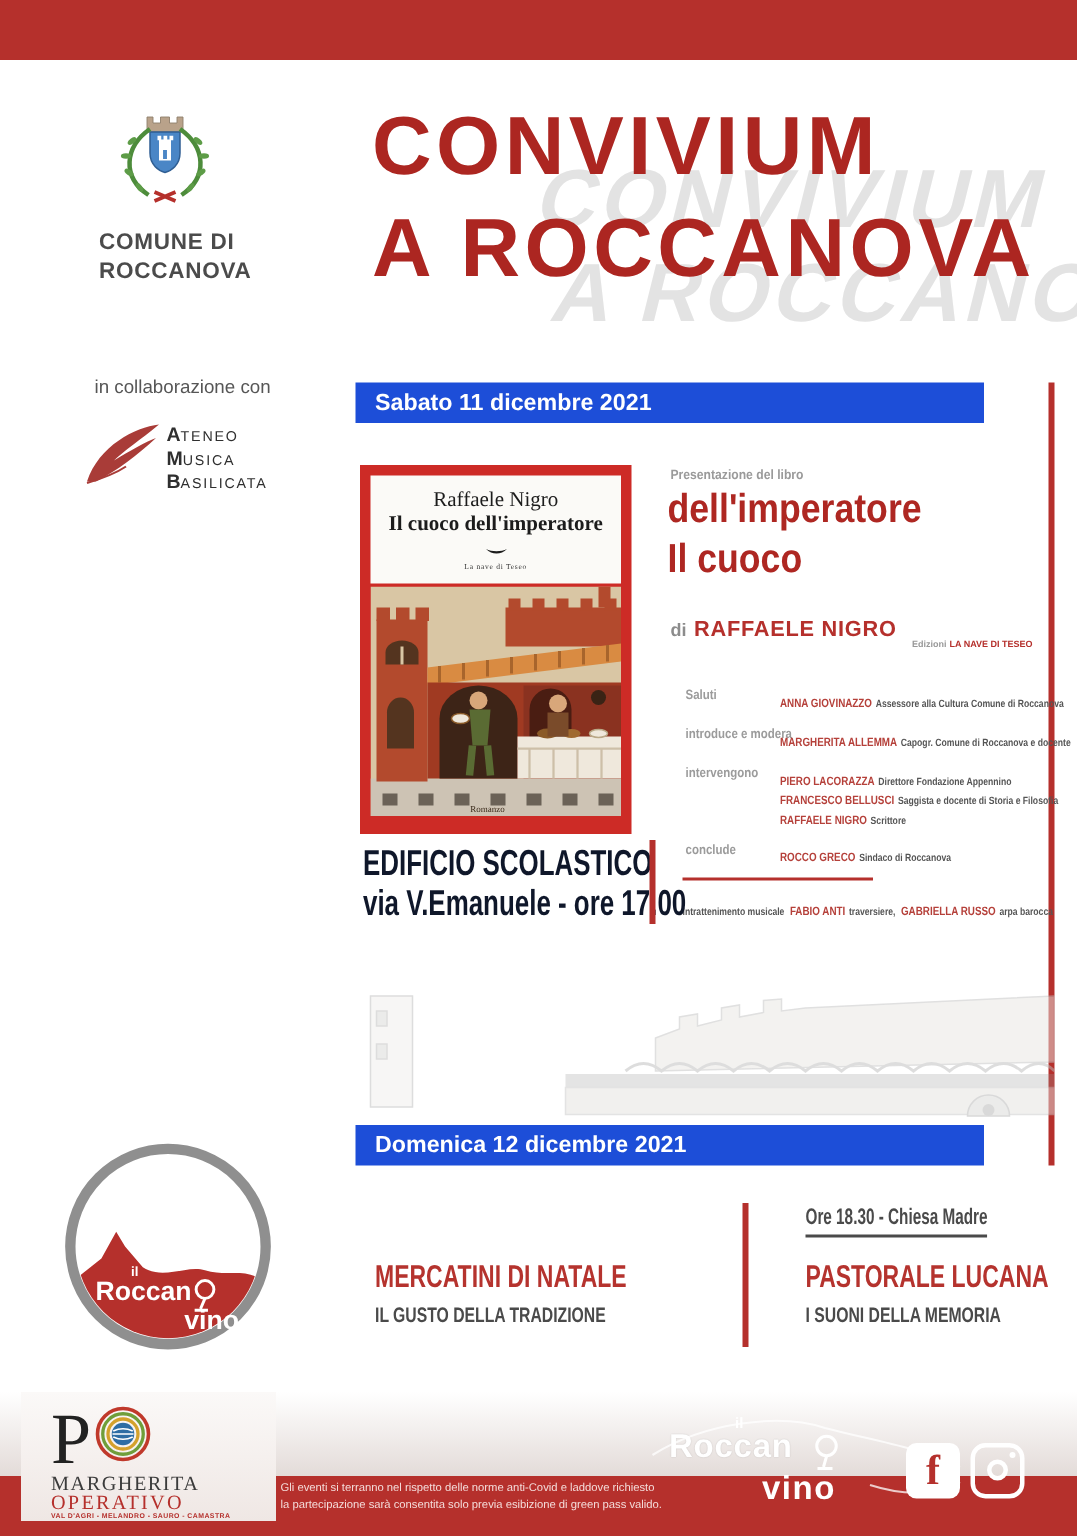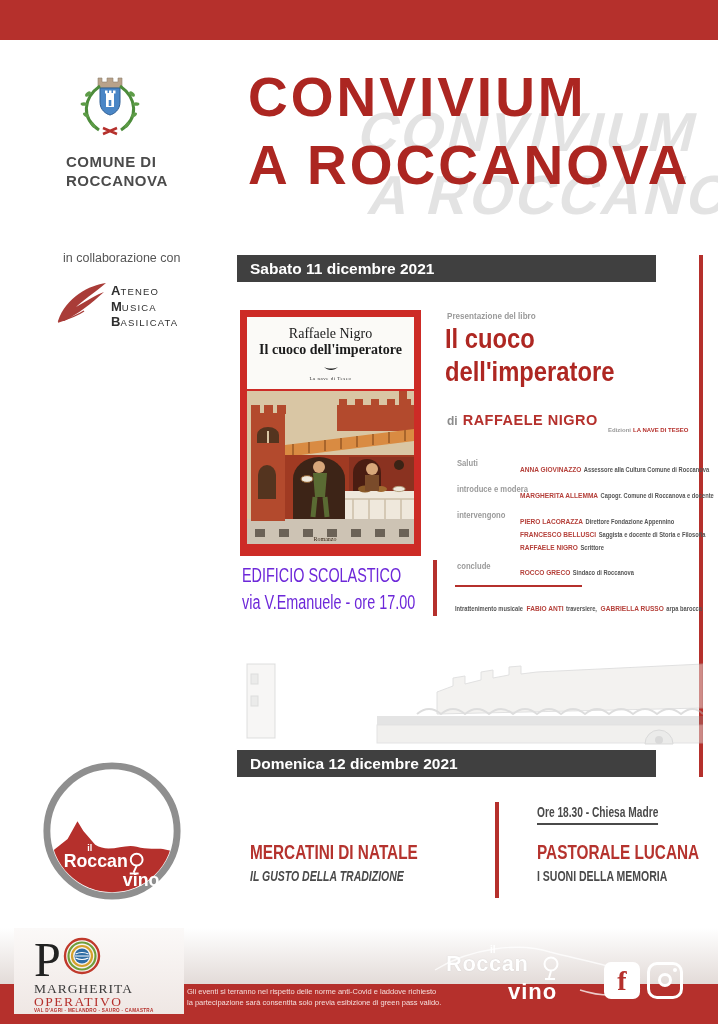--- a/index.html
+++ b/index.html
@@ -18,21 +18,21 @@
   .collab-label { position:absolute; left:63px; top:251px; font-size:12.5px; color:#565656; }
   .amb-text { position:absolute; left:111px; top:283px; line-height:13.5px; white-space:nowrap; }
   .amb-text .ini { font-size:13px; font-weight:800; color:#2f2f2f; }
   .amb-text .rest { font-size:9.5px; letter-spacing:1.2px; font-weight:500; color:#2f2f2f; }
 
   
   .title-red { position:absolute; left:248px; color:#ac2621; font-weight:800; font-size:55px; letter-spacing:3px; line-height:55px; white-space:nowrap; z-index:2; }
   .title-ghost { position:absolute; color:#e3e3e3; font-weight:800; font-size:55px; letter-spacing:3px; line-height:55px; white-space:nowrap; transform:skewX(-14deg); z-index:1; }
 
   
-  .banner { position:absolute; left:237px; width:419px; height:27px; background:#404040; color:#fff; font-size:15.5px; font-weight:700; line-height:27px; padding-left:13px; }
+  .banner { position:absolute; left:237px; width:419px; height:27px; background:#1d4ed8; color:#fff; font-size:15.5px; font-weight:700; line-height:27px; padding-left:13px; }
   .right-rule { position:absolute; left:699px; top:255px; width:4px; height:522px; background:#b5302c; }
 
   
   .cover { position:absolute; left:240px; top:310px; width:181px; height:246px; background:#cd2b26; padding:7px; }
   .cover-head { background:#fbfaf7; height:72px; text-align:center; padding-top:9px; font-family:"Liberation Serif", serif; color:#1c1c1c; }
   .cover-author { font-size:14px; }
   .cover-title { font-size:14px; font-weight:700; }
   .cover-pub { font-size:5px; letter-spacing:.5px; color:#333; }
 
   
@@ -48,21 +48,21 @@
 
   .cr-label { position:absolute; left:457px; color:#9b9b9b; font-size:9px; font-weight:600; transform:scaleX(.85); transform-origin:left; white-space:nowrap; }
   .cr-line { position:absolute; left:520px; white-space:nowrap; }
   .vl { display:inline-block; transform:scaleX(.82); transform-origin:left; white-space:nowrap; }
   .nm { color:#b5403a; font-size:8px; font-weight:700; margin-right:3px; }
   .ds { color:#555; font-size:7px; font-weight:700; }
   .red-hr { position:absolute; left:455px; top:585px; width:127px; height:2px; background:#b5302c; }
   .music { position:absolute; left:455px; top:597px; }
 
   
-  .venue { position:absolute; left:242px; top:562px; line-height:27px; font-size:20px; font-weight:400; color:#6d28d9; }
+  .venue { position:absolute; left:242px; top:562px; line-height:27px; font-size:24px; font-weight:700; color:#0f172a; }
   .venue span { display:block; transform:scaleX(.72); transform-origin:left; white-space:nowrap; }
   .venue-divider { position:absolute; left:433px; top:560px; width:4px; height:56px; background:#b5302c; }
 
   
   .fond-wrap { position:absolute; left:237px; top:648px; width:466px; height:98px; }
 
   
 
   
   .ev-time { position:absolute; font-size:15px; font-weight:700; color:#4a4a4a; }
@@ -194,22 +194,22 @@
       <circle cx="72" cy="76" r="6" fill="#d8a77a"></circle>
       <path d="M66,82 L80,82 L78,106 L68,106 Z" fill="#5a6b33"></path>
       <path d="M68,106 L66,126 M78,106 L80,126" stroke="#5a6b33" stroke-width="5"></path>
       <ellipse cx="60" cy="88" rx="6" ry="3.4" fill="#efe8dc" stroke="#8a5a28"></ellipse>
       <text x="78" y="150" font-size="6" fill="#3a2a1a" font-family="Liberation Serif, serif" text-anchor="middle">Romanzo</text>
     </svg>
   </div>
 
   <div class="kicker">Presentazione del libro</div>
   <div class="big-title">
+    <div><span>dell'imperatore</span></div>
     <div><span>Il cuoco</span></div>
-    <div><span>dell'imperatore</span></div>
   </div>
   <div class="byline">
     <span class="di">di</span><span class="auth">RAFFAELE NIGRO</span>
   </div>
   <div class="edition">
     <span class="ed">Edizioni</span><span class="edn">LA NAVE DI TESEO</span>
   </div>
 
   <div>
     <div class="cr-label" style="top:458px;">Saluti</div>
@@ -270,21 +270,21 @@
     <text x="50" y="92" font-size="9" font-weight="bold" fill="#fff" font-family="Liberation Sans, sans-serif">il</text>
     <text x="26" y="108" font-size="18" font-weight="bold" fill="#fff" font-family="Liberation Sans, sans-serif">Roccan</text>
     <g>
       <circle cx="100" cy="101" r="6" fill="none" stroke="#fff" stroke-width="2"></circle>
       <path d="M100,107 L97,114 M93,115 L102,115" stroke="#fff" stroke-width="2"></path>
     </g>
     <text x="86" y="128" font-size="18" font-weight="bold" fill="#fff" font-family="Liberation Sans, sans-serif">vino</text>
   </svg>
 
   <div class="ev-main" style="left:250px; top:840px;"><span>MERCATINI DI NATALE</span></div>
-  <div class="ev-sub" style="left:250px; top:868px;font-style:italic;"><span>IL GUSTO DELLA TRADIZIONE</span></div>
+  <div class="ev-sub" style="left:250px; top:868px;"><span>IL GUSTO DELLA TRADIZIONE</span></div>
   <div class="ev-divider"></div>
   <div class="ev-time" style="left:537px; top:803px;"><span>Ore 18.30 - Chiesa Madre</span></div>
   <div class="ev-main" style="left:537px; top:840px;"><span>PASTORALE LUCANA</span></div>
   <div class="ev-sub" style="left:537px; top:868px;"><span>I SUONI DELLA MEMORIA</span></div>
 
   <div class="foot-grad"></div>
   <div class="foot-red"></div>
   <div class="po-backdrop"></div>
 
   <div class="po-p">P</div>

